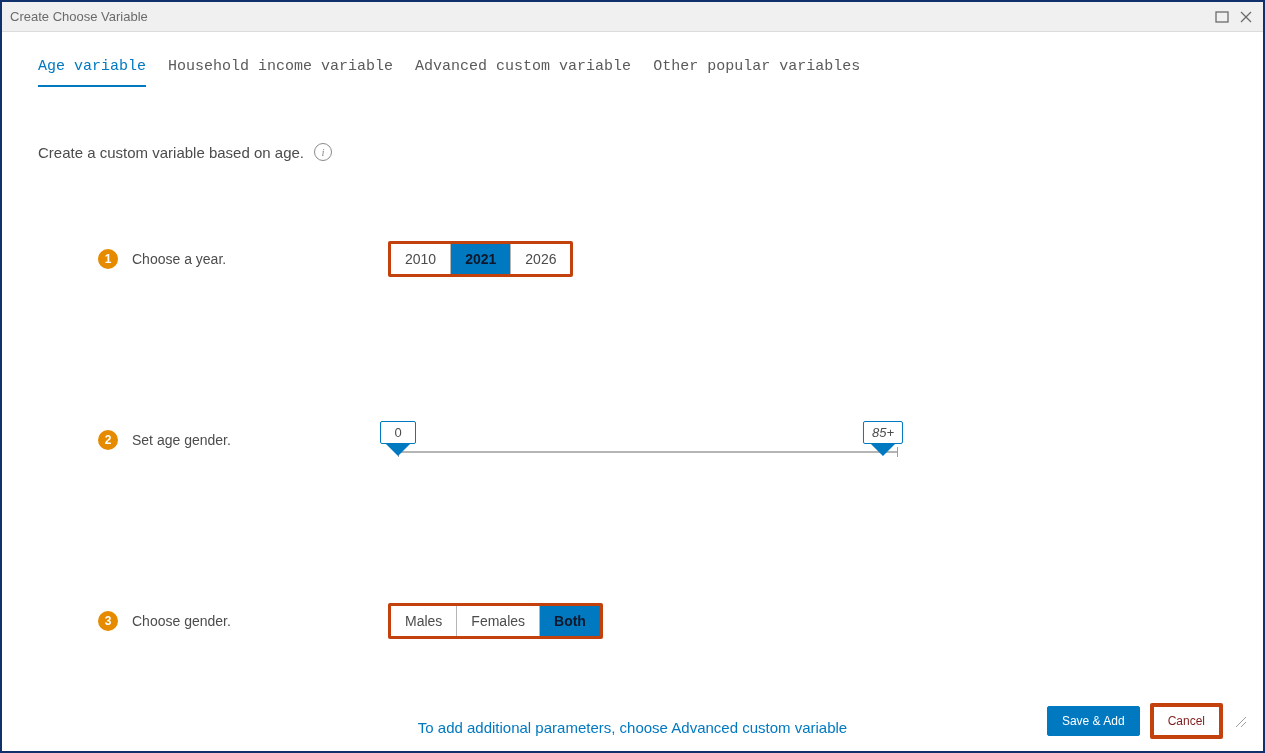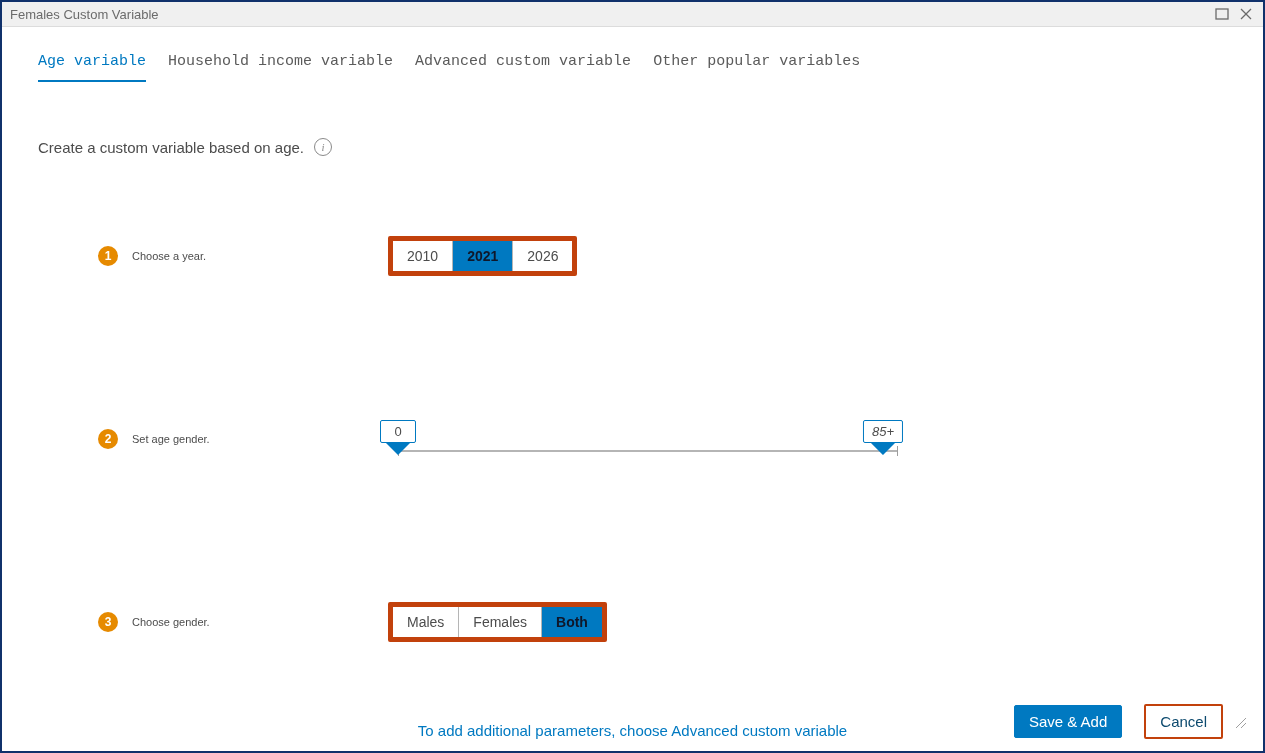--- a/index.html
+++ b/index.html
@@ -89,26 +89,26 @@
   .badge {
     width: 20px; height: 20px;
     background: #e68a00;
     color: #ffffff;
     border-radius: 50%;
     display: flex; align-items: center; justify-content: center;
     font-size: 12px;
     margin-right: 14px;
     font-weight: 600;
   }
-  .step-label { font-size: 11px; color: #4c4c4c; }
+  .step-label { font-size: 14px; color: #4c4c4c; }
 
   
   .seg {
     display: inline-flex;
-    border: 5px solid #c2410c;
+    border: 3px solid #c2410c;
     border-radius: 2px;
     overflow: hidden;
   }
   .seg .seg-btn {
     padding: 7px 14px;
     font-size: 14px;
     background: #ffffff;
     color: #4c4c4c;
     cursor: pointer;
     border-left: 1px solid #b5b5b5;
@@ -173,49 +173,48 @@
   }
 
   .footer {
     position: absolute;
     right: 16px; bottom: 12px;
     display: flex; align-items: center;
     gap: 10px;
   }
   .btn {
     padding: 7px 14px;
-    font-size: 15px;
+    font-size: 12px;
     border-radius: 2px;
     cursor: pointer;
   }
   .btn.primary {
     background: #0079c1;
     color: #ffffff;
     border: 1px solid #0079c1;
   }
   .btn.secondary {
     background: #ffffff;
-    color: #0c4a6e;
-    border: 2px solid #c2410c;
-    margin-left: 12px;
+    color: #7f1d1d;
+    border: 4px solid #c2410c;
   }
   .resize-grip {
     width: 14px; height: 14px;
     position: relative;
     color: #9e9e9e;
   }
   .resize-grip svg { stroke: #9e9e9e; stroke-width: 1; }
 </style>
 </head>
 <body>
 
 <div class="window">
 
   <div class="titlebar">
-    <span>Females Custom Variable</span>
+    <span>Create Choose Variable</span>
     <span class="spacer"></span>
     <span class="win-btn">
       <svg width="14" height="12" viewBox="0 0 14 12">
           <rect x="1" y="1" width="12" height="10"></rect>
         </svg>
     </span>
     <span class="win-btn">
       <svg width="14" height="14" viewBox="0 0 14 14">
           <line x1="2" y1="2" x2="12" y2="12"></line>
           <line x1="12" y1="2" x2="2" y2="12"></line>

